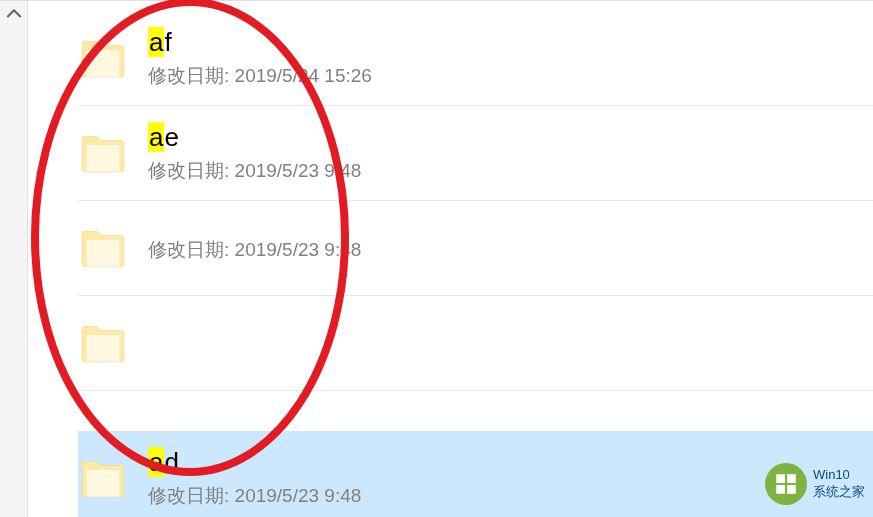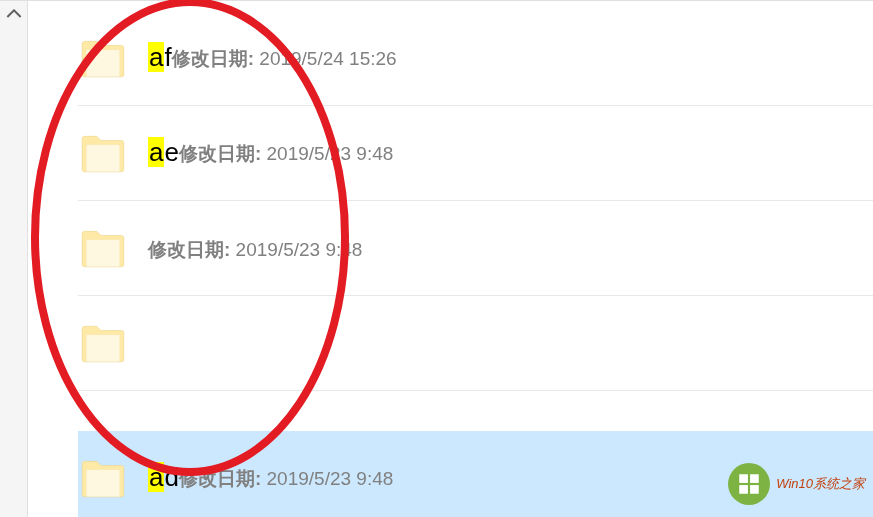--- a/index.html
+++ b/index.html
@@ -57,39 +57,39 @@
       margin-right: 20px;
       position: relative;
       flex-shrink: 0;
     }
     .folder-icon svg {
       width: 100%;
       height: 100%;
     }
     .file-details {
       display: flex;
+      flex-direction: column;
       justify-content: flex-end;
     }
     .file-name {
       font-size: 26px;
       color: #000;
       line-height: 1.2;
     }
     .file-name .highlight {
       background: #ffff00;
       padding: 0 1px;
     }
     .file-date {
       font-size: 19px;
       color: #808080;
       margin-top: 4px;
     }
     .date-label {
       color: #808080;
-      font-weight: bold;
     }
     .annotation-circle {
       position: absolute;
       left: 20px;
       top: -10px;
       width: 340px;
       height: 495px;
       pointer-events: none;
       z-index: 100;
     }
@@ -110,25 +110,24 @@
       width: 42px;
       height: 42px;
       border-radius: 50%;
       background: #7cb342;
       display: flex;
       align-items: center;
       justify-content: center;
     }
     .watermark-text {
       display: flex;
-      flex-direction: row;
+      flex-direction: column;
       font-size: 13px;
-      color: #c2410c;
+      color: #0c4a6e;
       line-height: 1.3;
-      font-style: italic;
     }
   </style>
 </head>
 <body>
 
 <div class="container">
   <div class="scrollbar-area">
     <div class="scroll-up">
       <svg viewBox="0 0 12 8">
         <path d="M1 6 L6 1 L11 6" stroke="#606060" stroke-width="1.5" fill="none"></path>

